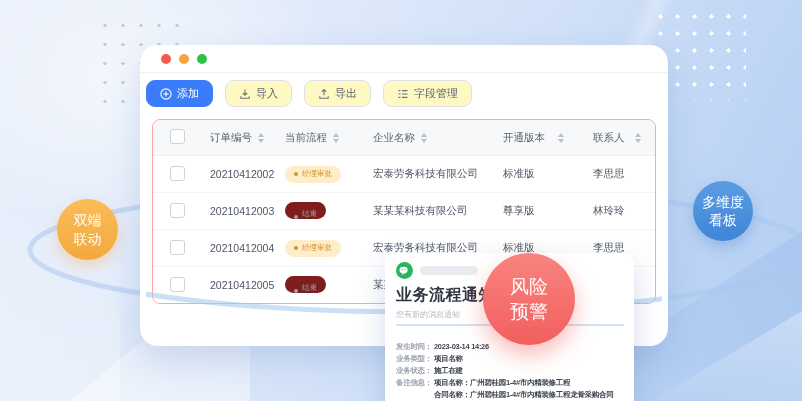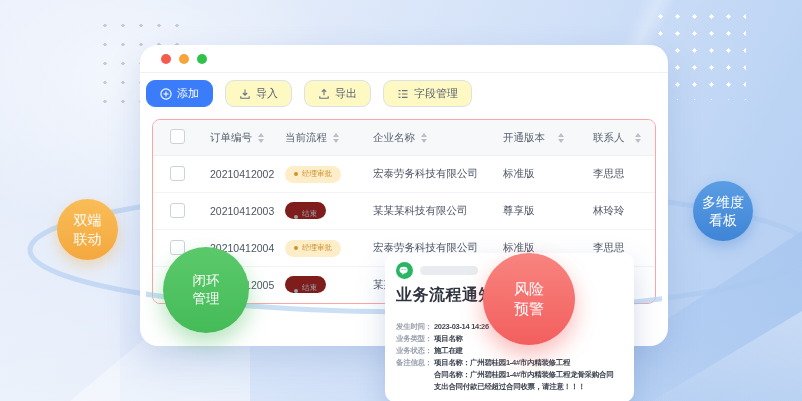--- a/index.html
+++ b/index.html
@@ -89,21 +89,21 @@
   .bubble span{display:block;}
   .bubble-orange{left:57px;top:199px;width:61px;height:61px;font-size:14px;
     background:linear-gradient(180deg,#f9bd58,#f4a83e);
     box-shadow:0 6px 14px rgba(244,168,62,.35);text-align:right;}
   .bubble-blue{left:693px;top:181px;width:60px;height:60px;font-size:14px;
     background:linear-gradient(180deg,#5b9de4,#3f85d6);
     box-shadow:0 6px 14px rgba(70,130,210,.35);}
   .bubble-green{left:163px;top:247px;width:86px;height:86px;font-size:13.5px;
     background:linear-gradient(180deg,#5bc96b,#45bb58);
     box-shadow:0 10px 22px rgba(70,185,90,.40);}
-  .bubble-red{left:483px;top:253px;width:92px;height:92px;font-size:15px;
+  .bubble-red{left:483px;top:253px;width:92px;height:92px;font-size:19px;
     background:linear-gradient(180deg,#f8847f,#f25f5e);
     box-shadow:0 10px 22px rgba(242,95,94,.42);}
 </style>
 </head>
 <body>
 
 <div class="stage">
 
   <div class="decor glow-tl"></div>
   <div class="decor streak-tr"></div>
@@ -280,20 +280,21 @@
         <svg width="11" height="10" viewBox="0 0 11 10">
           <ellipse cx="4.6" cy="4.1" rx="4.1" ry="3.4" fill="#fff"></ellipse>
           <path d="M3.6 7l-.5 2 2.2-1.4z" fill="#fff"></path>
           <circle cx="3.2" cy="3.6" r="0.55" fill="#29b561"></circle>
           <circle cx="6" cy="3.6" r="0.55" fill="#29b561"></circle>
         </svg>
       </span>
       <span class="pill"></span>
     </div>
     <div class="popup-title">业务流程通知</div>
+    <div class="popup-sub">您有新的消息通知</div>
     <div class="popup-fields">
       <div class="pf">
         <span class="pf-label">发生时间：</span>
         <span class="pf-value">2023-03-14 14:26</span>
       </div>
       <div class="pf">
         <span class="pf-label">业务类型：</span>
         <span class="pf-value">项目名称</span>
       </div>
       <div class="pf">
@@ -310,22 +311,18 @@
   </div>
 
   <div class="bubble bubble-orange">
     <span>双端</span>
     <span>联动</span>
   </div>
   <div class="bubble bubble-blue">
     <span>多维度</span>
     <span>看板</span>
   </div>
-  <div class="bubble bubble-green">
-    <span>闭环</span>
-    <span>管理</span>
-  </div>
   <div class="bubble bubble-red">
     <span>风险</span>
     <span>预警</span>
   </div>
 
 </div>
 
 </body></html>

